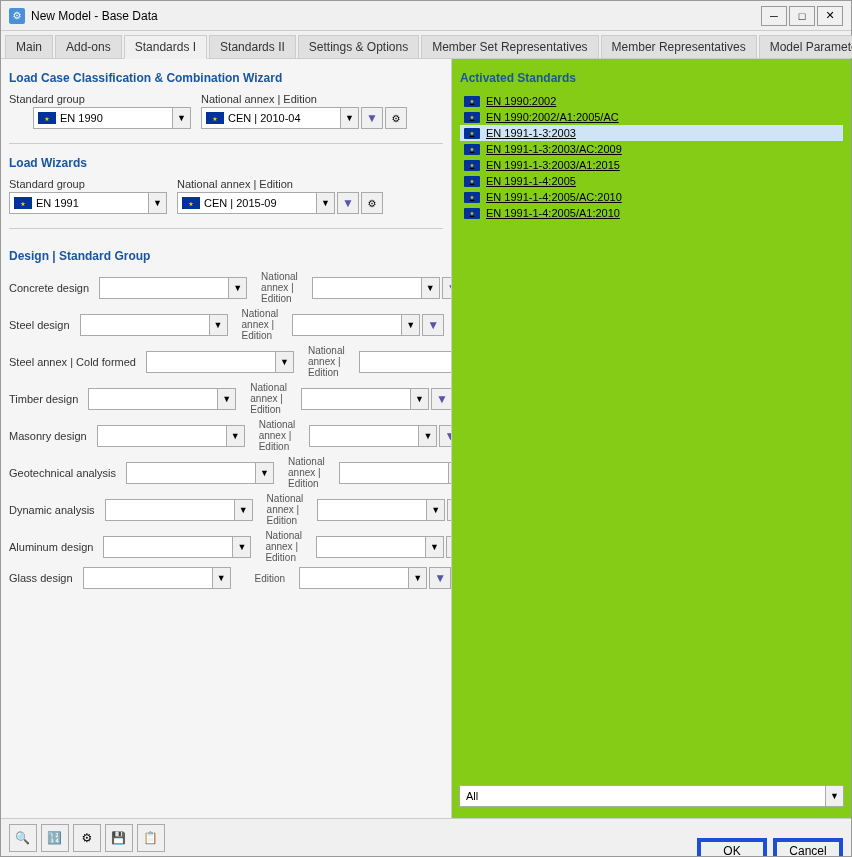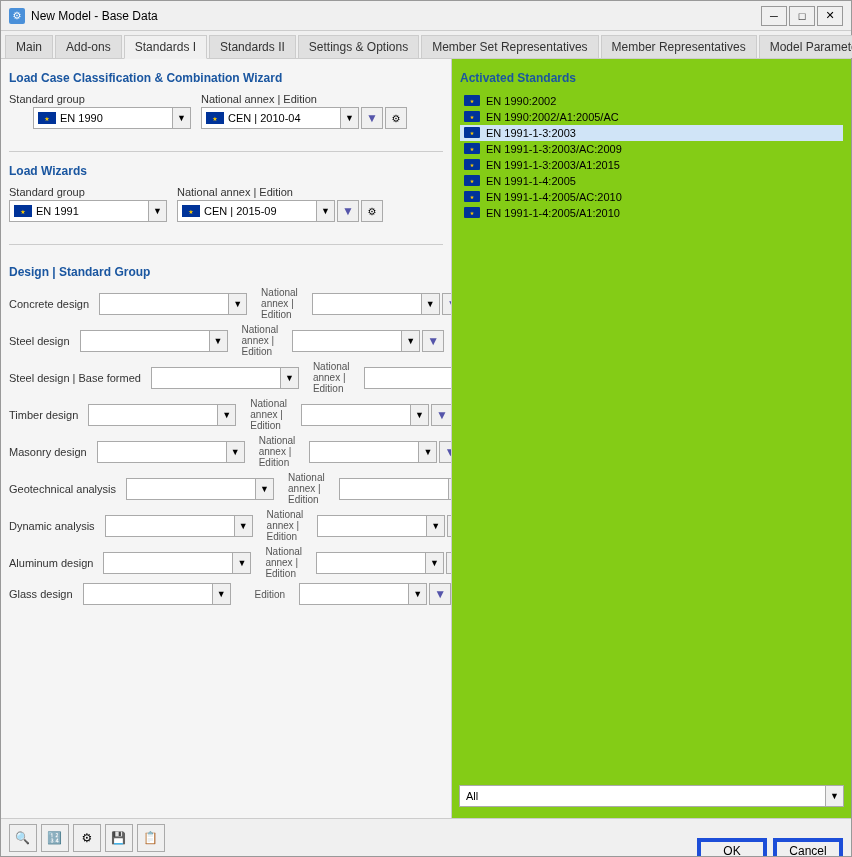--- a/index.html
+++ b/index.html
@@ -20,40 +20,40 @@
     .content { flex: 1; display: flex; flex-direction: column; overflow: hidden; }
 
     .main-area { display: flex; flex: 1; overflow: hidden; }
 
     .left-panel { flex: 1; display: flex; flex-direction: column; padding: 8px; overflow-y: auto; background: #f5f5f5; }
 
     .right-panel { width: 400px; background: #84cc16; border-left: 1px solid #ccc; padding: 8px; overflow-y: auto; }
 
     .section-header { color: #1a56a0; font-size: 12px; font-weight: bold; margin-bottom: 8px; margin-top: 4px; }
 
-    .form-row { display: flex; gap: 10px; margin-bottom: 14px; align-items: flex-start; }
+    .form-row { display: flex; gap: 10px; margin-bottom: 6px; align-items: flex-start; }
 
     .form-group { display: flex; flex-direction: column; gap: 2px; }
     .form-group label { font-size: 11px; color: #333; }
     .select-control { height: 22px; border: 1px solid #aaa; background: white; font-size: 11px; padding: 0 4px; display: flex; align-items: center; gap: 4px; min-width: 100px; }
     .arrow-btn { width: 18px; height: 22px; border: 1px solid #aaa; border-left: none; background: #f0f0f0; display: flex; align-items: center; justify-content: center; cursor: pointer; font-size: 9px; }
     .icon-btn { width: 22px; height: 22px; border: 1px solid #aaa; background: #f0f0f0; display: flex; align-items: center; justify-content: center; cursor: pointer; margin-left: 2px; }
     .filter-btn { width: 22px; height: 22px; border: 1px solid #aaa; background: #f0f0f0; display: flex; align-items: center; justify-content: center; cursor: pointer; margin-left: 2px; color: #5555aa; font-size: 12px; }
 
     .divider { height: 1px; background: #ccc; margin: 8px 0; }
 
     .design-section { margin-top: 8px; }
 
     .design-row { display: flex; align-items: center; gap: 10px; margin-bottom: 4px; }
     .design-label { width: 150px; font-size: 11px; color: #333; white-space: nowrap; }
     .design-select { height: 22px; border: 1px solid #aaa; background: white; font-size: 11px; min-width: 130px; display: flex; align-items: center; }
     .design-select-sm { height: 22px; border: 1px solid #aaa; background: white; font-size: 11px; min-width: 110px; display: flex; align-items: center; }
 
     .activated-standards { margin-top: 0; }
-    .std-item { display: flex; align-items: flex-start; gap: 6px; padding: 2px 4px; font-size: 11px; cursor: pointer; }
+    .std-item { display: flex; align-items: center; gap: 6px; padding: 2px 4px; font-size: 11px; cursor: pointer; text-decoration: underline; }
     .std-item .eu-flag-sm { width: 16px; height: 11px; background: #003399; border-radius: 1px; flex-shrink: 0; display: flex; align-items: center; justify-content: center; font-size: 5px; color: #ffcc00; }
     .std-item.highlighted { background: #d0e4f7; }
 
     .bottom-bar { height: 38px; display: flex; align-items: center; padding: 0 8px; border-top: 1px solid #ccc; background: #f0f0f0; }
     .bottom-icons { display: flex; gap: 4px; flex: 1; }
     .bottom-icon { width: 28px; height: 28px; border: 1px solid #aaa; background: #f0f0f0; display: flex; align-items: center; justify-content: center; cursor: pointer; }
     .bottom-buttons { display: flex; gap: 6px; }
     .btn { height: 26px; min-width: 70px; border: 4px solid #1d4ed8; background: #f0f0f0; cursor: pointer; font-size: 12px; padding: 0 12px; margin-top: 27px; }
     .filter-select-wrapper { flex: 1; height: 22px; border: 1px solid #aaa; background: white; display: flex; align-items: center; padding: 0 6px; font-size: 11px; }
   </style>
@@ -172,21 +172,21 @@
             </div>
             <div style="font-size:10px;color:#555;margin-left:4px;">National annex | Edition</div>
             <div style="display:flex; align-items:center; margin-left:4px;">
               <div class="design-select-sm" style="width:110px;"></div>
               <div class="arrow-btn">▼</div>
               <div class="filter-btn">▼</div>
             </div>
           </div>
 
           <div class="design-row">
-            <div class="design-label">Steel design | Base formed</div>
+            <div class="design-label">Steel annex | Cold formed</div>
             <div style="display:flex; align-items:center;">
               <div class="design-select" style="width:130px;"></div>
               <div class="arrow-btn">▼</div>
             </div>
             <div style="font-size:10px;color:#555;margin-left:4px;">National annex | Edition</div>
             <div style="display:flex; align-items:center; margin-left:4px;">
               <div class="design-select-sm" style="width:110px;"></div>
 
             </div>
           </div>

